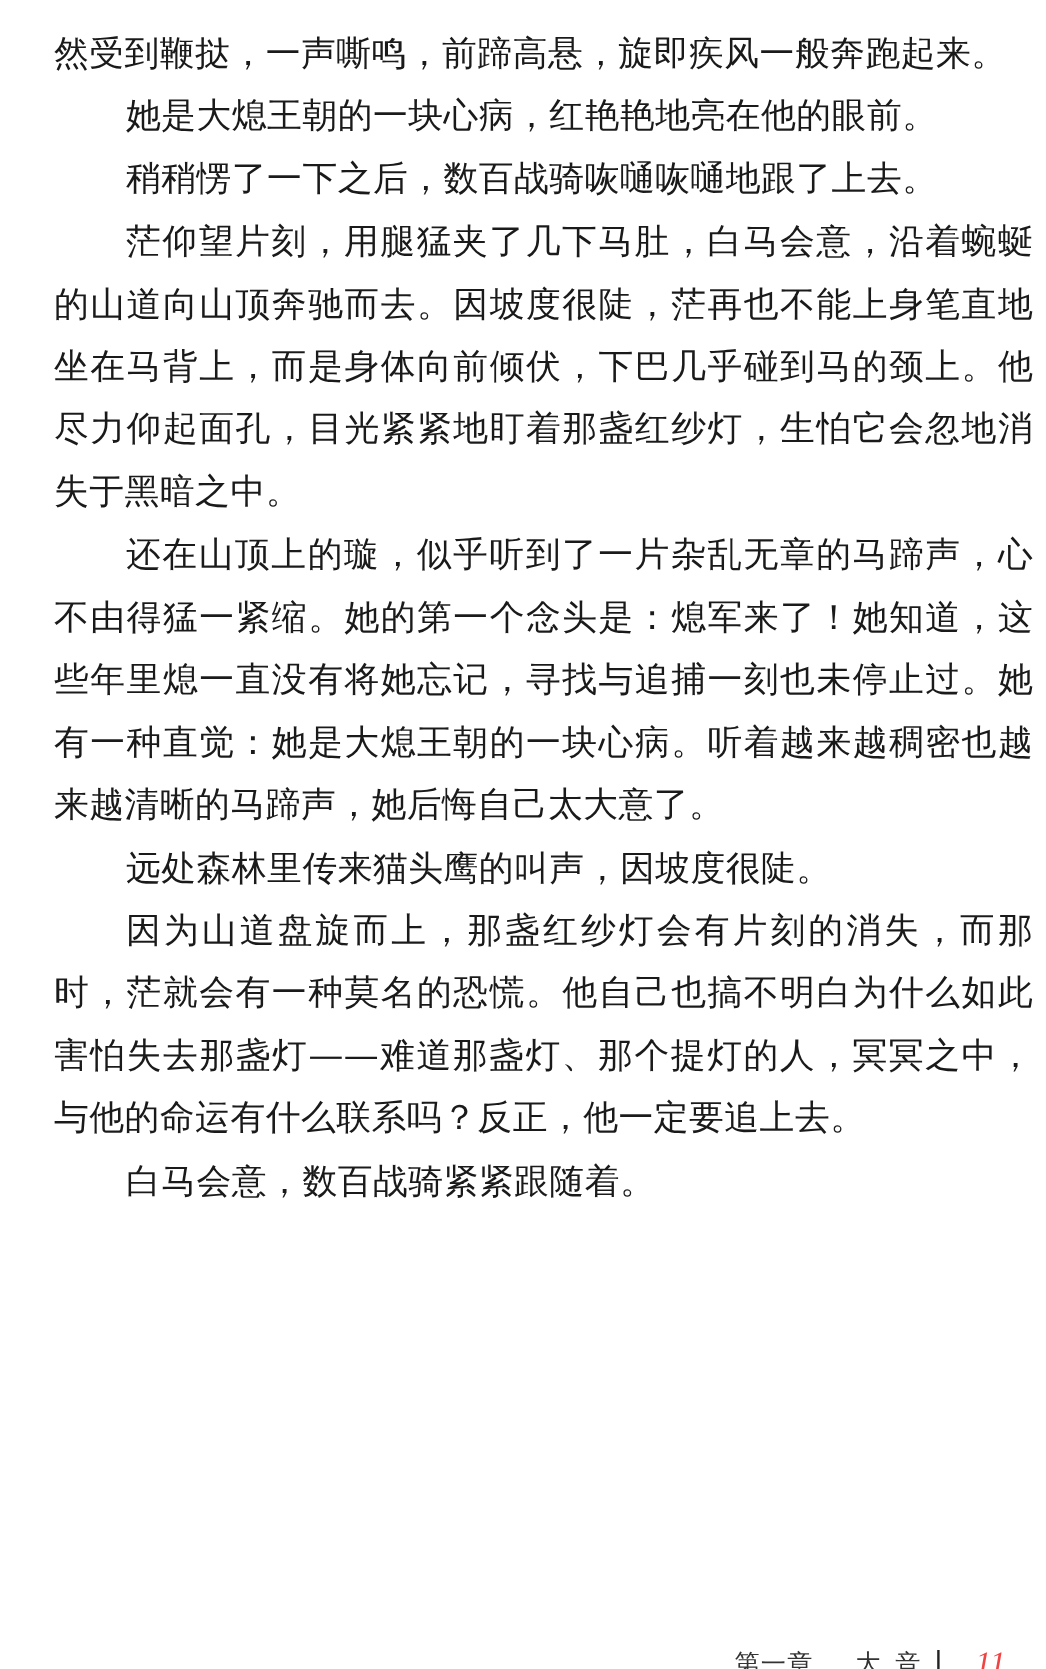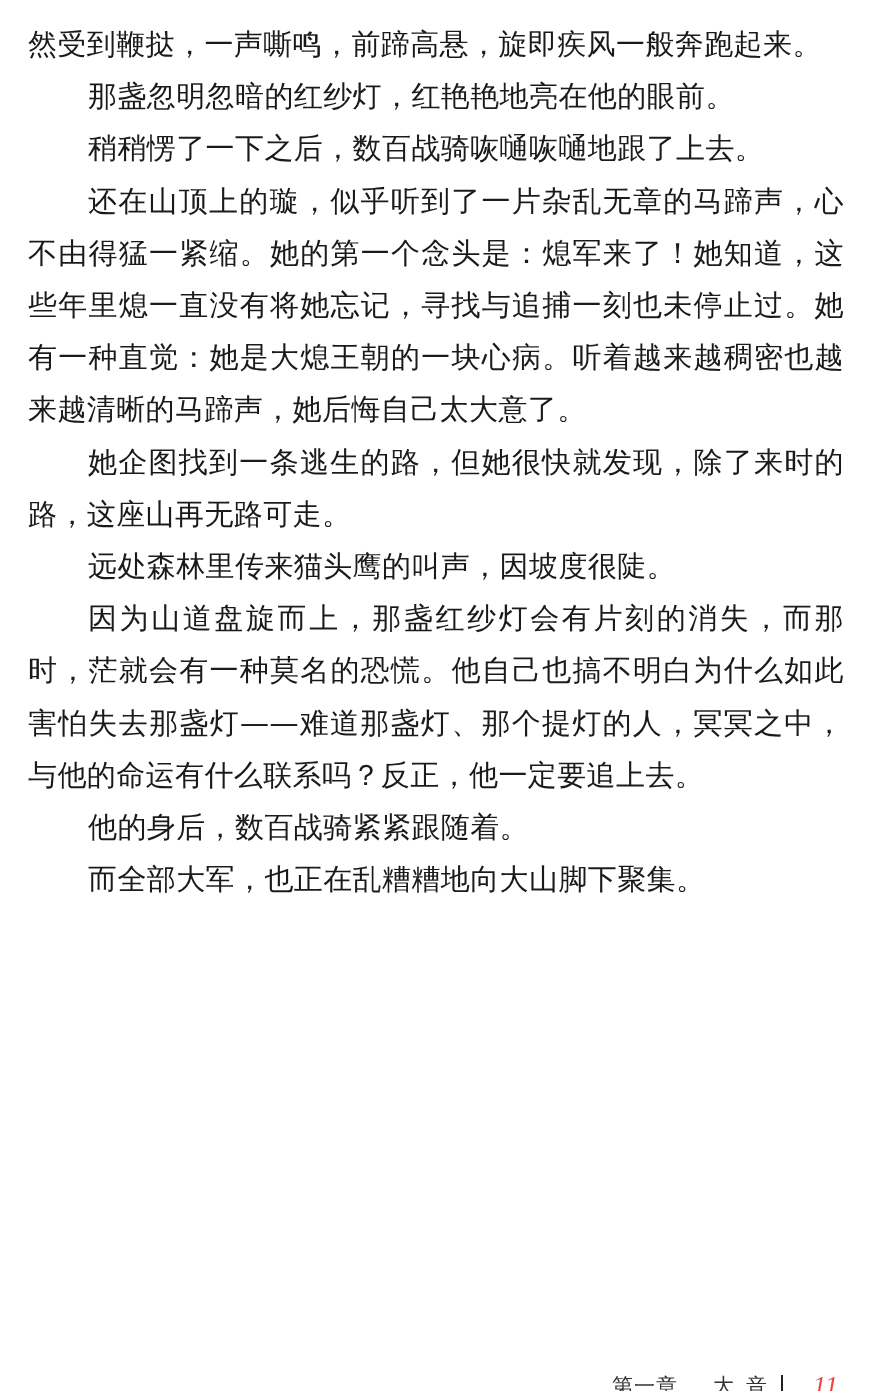--- a/index.html
+++ b/index.html
@@ -10,21 +10,21 @@
   body {
     width: 872px;
     height: 1391px;
     position: relative;
     overflow: hidden;
     font-family: "DejaVu Serif", "Liberation Serif", serif;
     color: #1a1a1a;
   }
   .page-body {
     position: absolute;
-    left: 28px;
+    left: 45px;
     top: 18px;
     width: 816px;
   }
   .para {
     margin: 0;
     font-size: 29px;
     line-height: 52.2px;
     text-align: justify;
     text-align-last: left;
     letter-spacing: 0.4px;
@@ -65,28 +65,27 @@
     font-size: 26px;
     color: #ef4444;
     letter-spacing: 1px;
   }
 </style>
 </head>
 <body>
 
 <div class="page-body">
   <p class="para">然受到鞭挞，一声嘶鸣，前蹄高悬，旋即疾风一般奔跑起来。</p>
-  <p class="para indent">那盏忽明忽暗的红纱灯，红艳艳地亮在他的眼前。</p>
+  <p class="para indent">她是大熄王朝的一块心病，红艳艳地亮在他的眼前。</p>
   <p class="para indent">稍稍愣了一下之后，数百战骑咴嗵咴嗵地跟了上去。</p>
+  <p class="para indent">茫仰望片刻，用腿猛夹了几下马肚，白马会意，沿着蜿蜒的山道向山顶奔驰而去。因坡度很陡，茫再也不能上身笔直地坐在马背上，而是身体向前倾伏，下巴几乎碰到马的颈上。他尽力仰起面孔，目光紧紧地盯着那盏红纱灯，生怕它会忽地消失于黑暗之中。</p>
   <p class="para indent">还在山顶上的璇，似乎听到了一片杂乱无章的马蹄声，心不由得猛一紧缩。她的第一个念头是：熄军来了！她知道，这些年里熄一直没有将她忘记，寻找与追捕一刻也未停止过。她有一种直觉：她是大熄王朝的一块心病。听着越来越稠密也越来越清晰的马蹄声，她后悔自己太大意了。</p>
-  <p class="para indent">她企图找到一条逃生的路，但她很快就发现，除了来时的路，这座山再无路可走。</p>
   <p class="para indent">远处森林里传来猫头鹰的叫声，因坡度很陡。</p>
   <p class="para indent">因为山道盘旋而上，那盏红纱灯会有片刻的消失，而那时，茫就会有一种莫名的恐慌。他自己也搞不明白为什么如此害怕失去那盏灯——难道那盏灯、那个提灯的人，冥冥之中，与他的命运有什么联系吗？反正，他一定要追上去。</p>
-  <p class="para indent">他的身后，数百战骑紧紧跟随着。</p>
-  <p class="para indent">而全部大军，也正在乱糟糟地向大山脚下聚集。</p>
+  <p class="para indent">白马会意，数百战骑紧紧跟随着。</p>
 </div>
 
 <div class="footer">
   <span class="chapter">第一章</span>
   <span class="title">大音</span>
   <span class="divider"></span>
   <span class="page-num">11</span>
 </div>
 
 </body></html>

